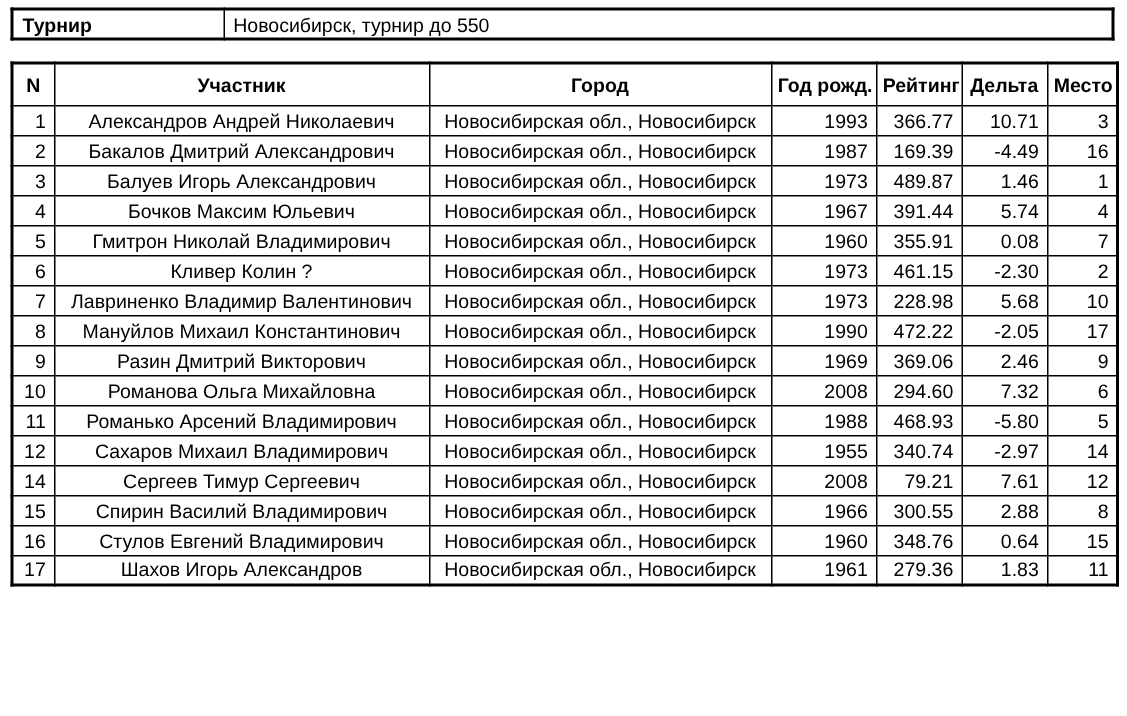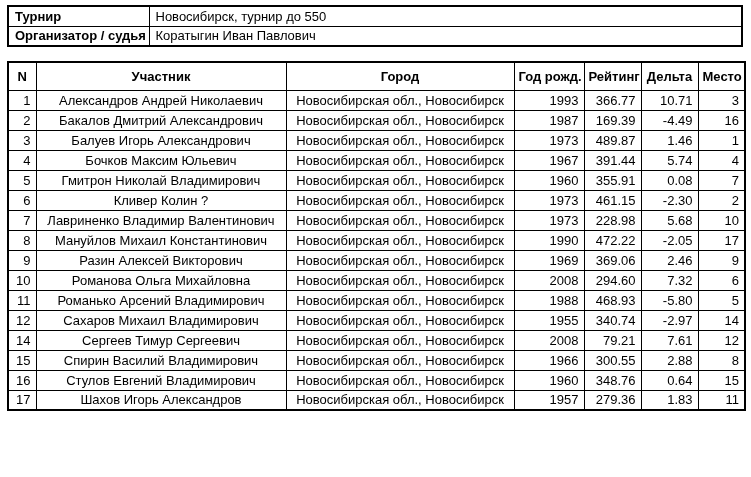--- a/index.html
+++ b/index.html
@@ -87,24 +87,20 @@
   <table class="info-table">
     <tbody>
 
         <tr>
           <td class="label-cell">Турнир</td>
           <td class="value-cell">Новосибирск, турнир до 550</td>
         </tr>
 
 
 
-        <tr>
-          <td class="label-cell">Организатор / судья</td>
-          <td class="value-cell">Коратыгин Иван Павлович</td>
-        </tr>
       </tbody>
   </table>
 
   <table class="results-table">
     <colgroup>
       <col class="col-n">
       <col class="col-name">
       <col class="col-city">
       <col class="col-year">
       <col class="col-rating">
@@ -199,21 +195,21 @@
           <td class="cell-left">Мануйлов Михаил Константинович</td>
           <td class="cell-left">Новосибирская обл., Новосибирск</td>
           <td class="cell-right">1990</td>
           <td class="cell-right">472.22</td>
           <td class="cell-right">-2.05</td>
           <td class="cell-right">17</td>
         </tr>
 
         <tr>
           <td class="cell-right">9</td>
-          <td class="cell-left">Разин Алексей Викторович</td>
+          <td class="cell-left">Разин Дмитрий Викторович</td>
           <td class="cell-left">Новосибирская обл., Новосибирск</td>
           <td class="cell-right">1969</td>
           <td class="cell-right">369.06</td>
           <td class="cell-right">2.46</td>
           <td class="cell-right">9</td>
         </tr>
 
         <tr>
           <td class="cell-right">10</td>
           <td class="cell-left">Романова Ольга Михайловна</td>
@@ -272,21 +268,21 @@
           <td class="cell-right">1960</td>
           <td class="cell-right">348.76</td>
           <td class="cell-right">0.64</td>
           <td class="cell-right">15</td>
         </tr>
 
         <tr>
           <td class="cell-right">17</td>
           <td class="cell-left">Шахов Игорь Александров</td>
           <td class="cell-left">Новосибирская обл., Новосибирск</td>
-          <td class="cell-right">1957</td>
+          <td class="cell-right">1961</td>
           <td class="cell-right">279.36</td>
           <td class="cell-right">1.83</td>
           <td class="cell-right">11</td>
         </tr>
       </tbody>
   </table>
 
 </div>
 
 </body></html>

